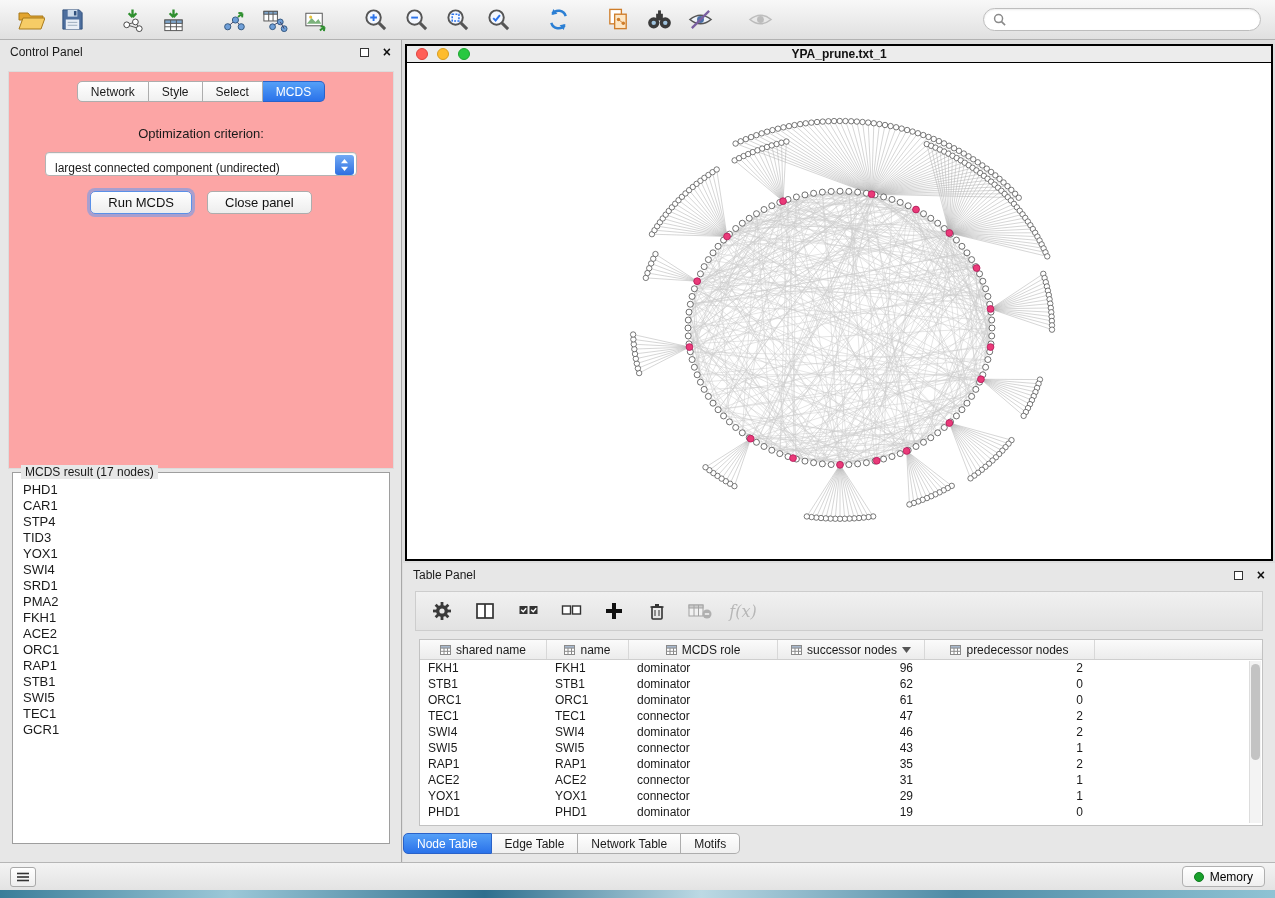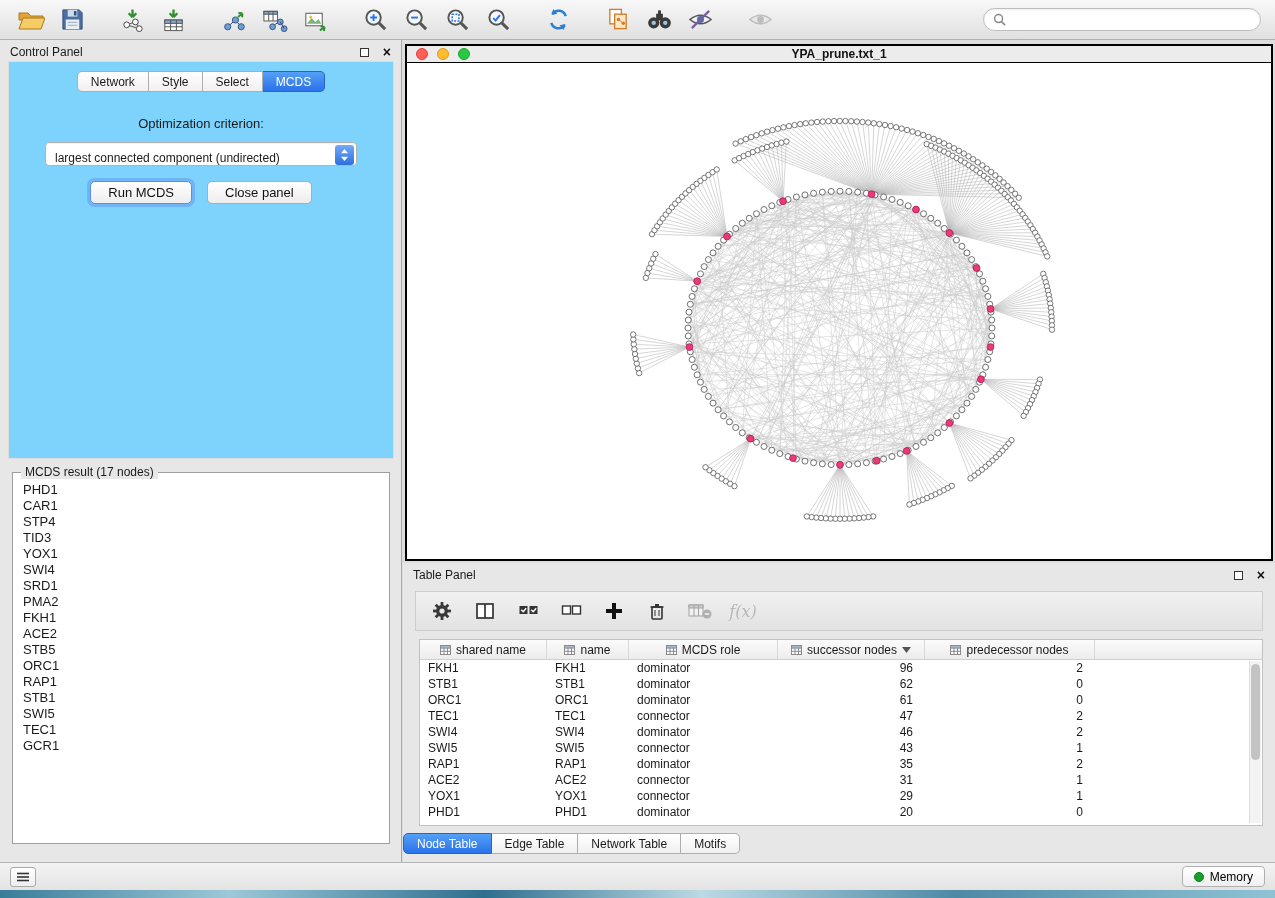--- a/index.html
+++ b/index.html
@@ -23,21 +23,21 @@
 .win-close{font-size:14px;font-weight:bold;color:#111;line-height:12px}
 
 .seg-tabs{display:flex}
 .seg-tab{height:21px;padding:0 13px;font-size:12px;background:linear-gradient(#ffffff,#f0f0f0);border:1px solid #adadad;border-left:none;color:#1a1a1a;display:flex;align-items:center}
 .seg-tab:first-child{border-left:1px solid #adadad;border-radius:5px 0 0 5px}
 .seg-tab:last-child{border-radius:0 5px 5px 0}
 .seg-tab.active{background:linear-gradient(#55a0f7,#2a72ea);border-color:#2a62c8;color:#fff}
 
 
 .control-panel{position:absolute;left:0;top:40px;width:402px;height:822px;background:#e7e7e7;border-right:1px solid #a8a8a8}
-.cp-body{position:absolute;left:8px;top:21px;width:386px;height:398px;background:#7dd3fc;border:1px solid #dcdcdc}
+.cp-body{position:absolute;left:8px;top:31px;width:386px;height:398px;background:#fca5a5;border:1px solid #dcdcdc}
 .cp-tabs-row{display:flex;justify-content:center;margin-top:9px}
 .opt-label{text-align:center;margin-top:24px;font-size:13px}
 .combo{margin:11px auto 0 auto;width:312px;height:24px;background:#fff;border:1px solid #b3b3b3;border-radius:4px;display:flex;align-items:flex-end;box-shadow:inset 0 1px 1px rgba(0,0,0,.06)}
 .combo-text{flex:1;font-size:12px;padding-left:9px;white-space:nowrap;overflow:hidden}
 .combo-btn{width:19px;height:20px;margin-right:2px;background:linear-gradient(#72aaf5,#2e6fe0);border-radius:3px;display:flex;align-items:center;justify-content:center}
 .btn-row{display:flex;justify-content:center;gap:15px;margin-top:15px}
 .mac-btn{height:23px;padding:0 17px;font-size:13px;background:linear-gradient(#ffffff,#ededed);border:1px solid #adadad;border-radius:5px;color:#111}
 .mac-btn.focused{box-shadow:0 0 0 3px rgba(100,155,240,.55);border-color:#5a90e8}
 .mcds-fieldset{position:absolute;left:12px;top:432px;width:378px;height:372px;border:1px solid #9e9e9e;background:#fff}
 .fieldset-label{position:absolute;top:-8px;left:8px;background:#e7e7e7;padding:0 4px;font-size:12px;color:#1a1a1a}
@@ -279,21 +279,20 @@
         <div class="mcds-item">PHD1</div>
         <div class="mcds-item">CAR1</div>
         <div class="mcds-item">STP4</div>
         <div class="mcds-item">TID3</div>
         <div class="mcds-item">YOX1</div>
         <div class="mcds-item">SWI4</div>
         <div class="mcds-item">SRD1</div>
         <div class="mcds-item">PMA2</div>
         <div class="mcds-item">FKH1</div>
         <div class="mcds-item">ACE2</div>
-        <div class="mcds-item">STB5</div>
         <div class="mcds-item">ORC1</div>
         <div class="mcds-item">RAP1</div>
         <div class="mcds-item">STB1</div>
         <div class="mcds-item">SWI5</div>
         <div class="mcds-item">TEC1</div>
         <div class="mcds-item">GCR1</div>
       </div>
   </div>
 </div>
 
@@ -1445,21 +1444,21 @@
           <div class="td" style="width: 127px;">YOX1</div>
           <div class="td" style="width: 82px;">YOX1</div>
           <div class="td" style="width: 149px;">connector</div>
           <div class="td num" style="width: 147px;">29</div>
           <div class="td num" style="width: 170px;">1</div>
         </div>
         <div class="tr">
           <div class="td" style="width: 127px;">PHD1</div>
           <div class="td" style="width: 82px;">PHD1</div>
           <div class="td" style="width: 149px;">dominator</div>
-          <div class="td num" style="width: 147px;">20</div>
+          <div class="td num" style="width: 147px;">19</div>
           <div class="td num" style="width: 170px;">0</div>
         </div>
       </div>
     <div class="vscroll">
         <div class="vthumb"></div>
       </div>
   </div>
   <div class="tp-tabs-row">
     <div class="seg-tabs">
         <button class="seg-tab active">Node Table</button>

